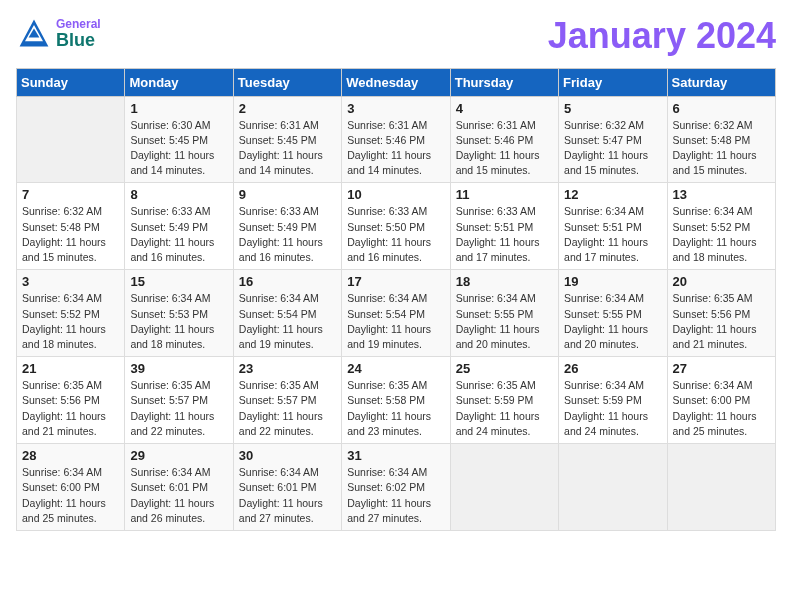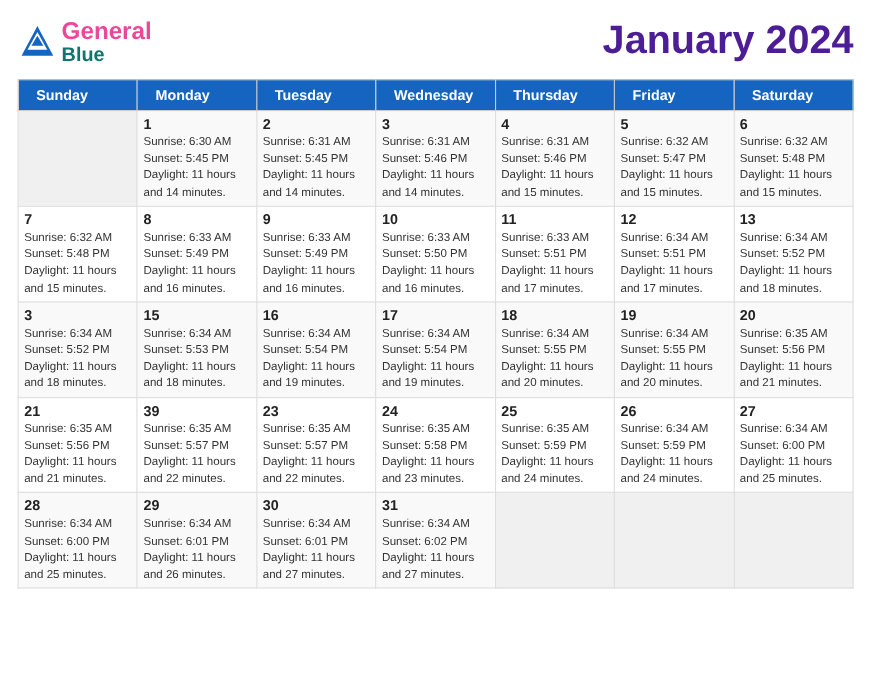--- a/index.html
+++ b/index.html
@@ -20,55 +20,55 @@
       display: flex;
       align-items: center;
       gap: 4px;
     }
     .logo-text {
       display: flex;
       flex-direction: column;
       line-height: 1.1;
     }
     .logo-general {
-      font-size: 22px;
-      font-weight: bold;
-      color: #ec4899;
+      font-size: 12px;
+      font-weight: bold;
+      color: #8b5cf6;
     }
     .logo-blue {
       font-size: 18px;
       font-weight: bold;
       color: #0f766e;
     }
     .logo-icon {
       width: 36px;
       height: 36px;
     }
     .title-block {
       text-align: right;
     }
     .month-title {
       font-size: 36px;
       font-weight: bold;
-      color: #4c1d95;
+      color: #8b5cf6;
       line-height: 1.1;
     }
     .location-title {
       font-size: 16px;
       color: #444;
     }
     .calendar {
       width: 100%;
       border-collapse: collapse;
       font-size: 11px;
     }
     .calendar thead tr th {
       background-color: #1565c0;
       color: #fff;
-      padding: 6px 16px;
+      padding: 6px 4px;
       text-align: left;
       font-size: 13px;
       font-weight: bold;
       border: 1px solid #ccc;
     }
     .calendar tbody tr td {
       vertical-align: top;
       border: 1px solid #ddd;
       padding: 4px 5px;
       min-height: 80px;

